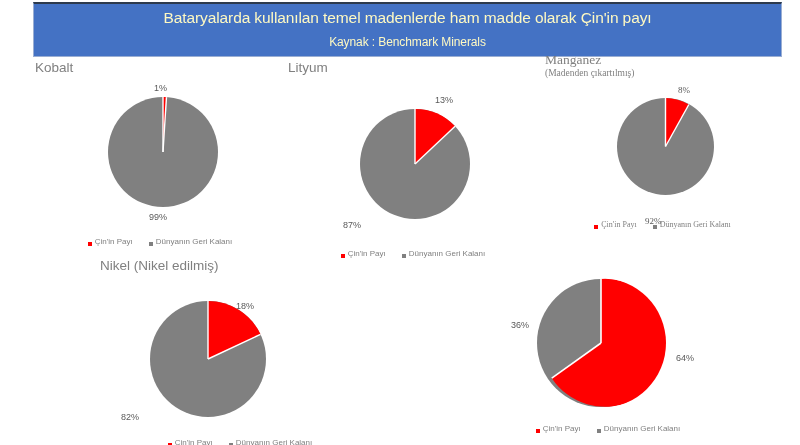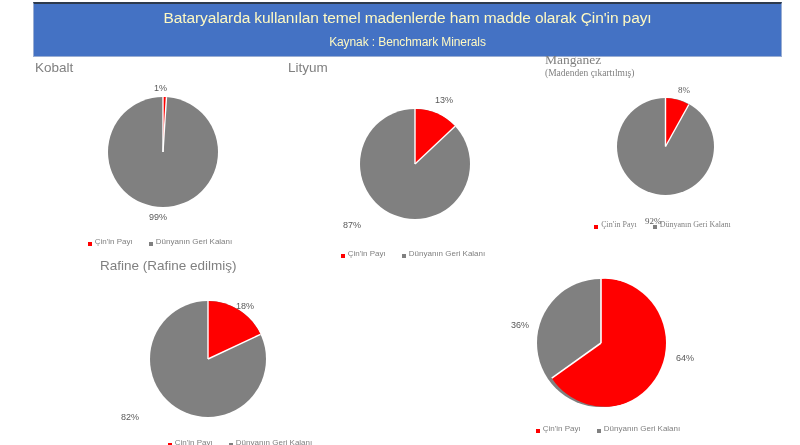--- a/index.html
+++ b/index.html
@@ -195,21 +195,21 @@
     </span>
     <span class="legend-item">
       <span class="legend-swatch" style="background:#808080;"></span>
       <span>Dünyanın Geri Kalanı</span>
     </span>
   </div>
 </div>
 
 <div class="chart" id="chart-nikel">
   <div class="chart-title">
-    <span>Rafine (Rafine edilmiş)</span>
+    <span>Nikel (Nikel edilmiş)</span>
   </div>
   <div class="pie-area" style="width:280px;height:135px;margin-top:12px;">
     <div class="pct-label" style="left:136px;top:16px;">18%</div>
     <svg class="pie" style="left:49px;top:15px;" width="118" height="118" viewBox="0 0 118 118">
       <circle cx="59" cy="59" r="58" fill="#808080"></circle>
 
       <path d="M 59 59 L 59 1 A 58 58 0 0 1 111.49 34.33 Z" fill="#FF0000"></path>
       <line x1="59" y1="59" x2="59" y2="1" stroke="#FFFFFF" stroke-width="1.4"></line>
       <line x1="59" y1="59" x2="111.49" y2="34.33" stroke="#FFFFFF" stroke-width="1.4"></line>
     </svg>

